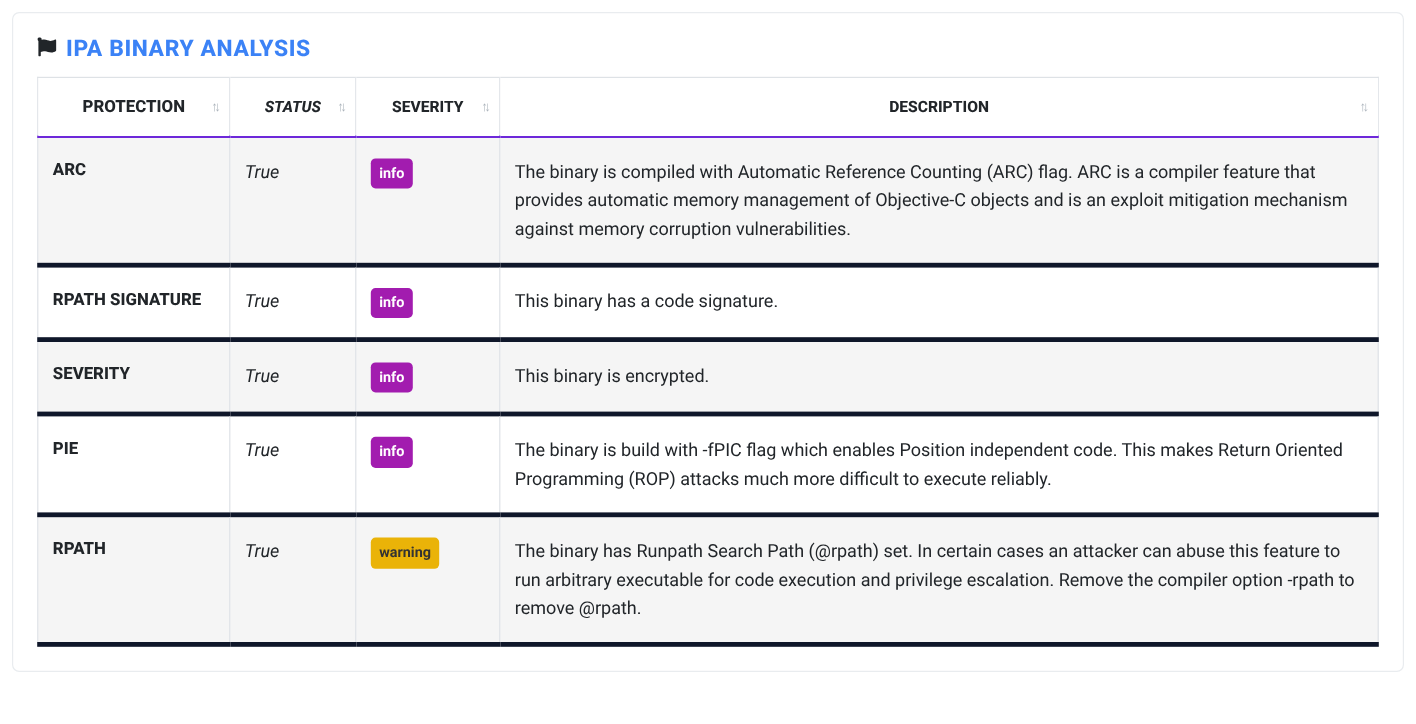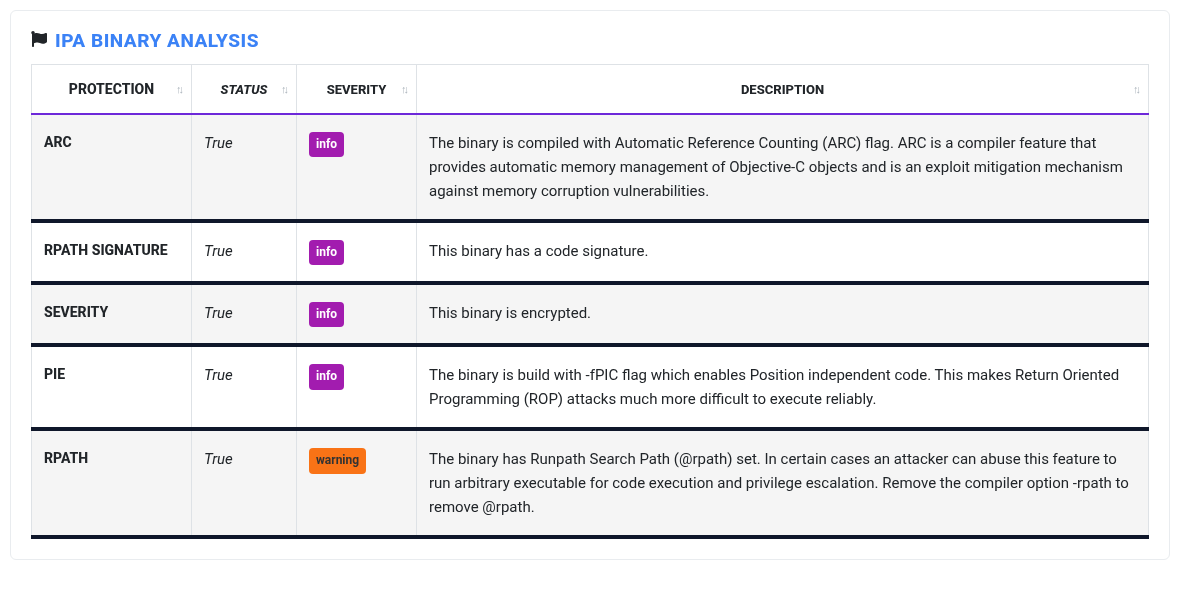--- a/index.html
+++ b/index.html
@@ -123,21 +123,21 @@
   font-size: 12px;
   font-weight: 700;
   padding: 3px 7px;
   border-radius: 4px;
   color: #fff;
 }
 .badge-info {
   background: #a21caf;
 }
 .badge-warning {
-  background: #f97316;
+  background: #eab308;
   color: #333;
 }
 </style>
 </head>
 <body>
 
 <div class="card">
   <div class="card-header">
     <span class="flag-icon">
       <svg viewBox="0 0 512 512">

